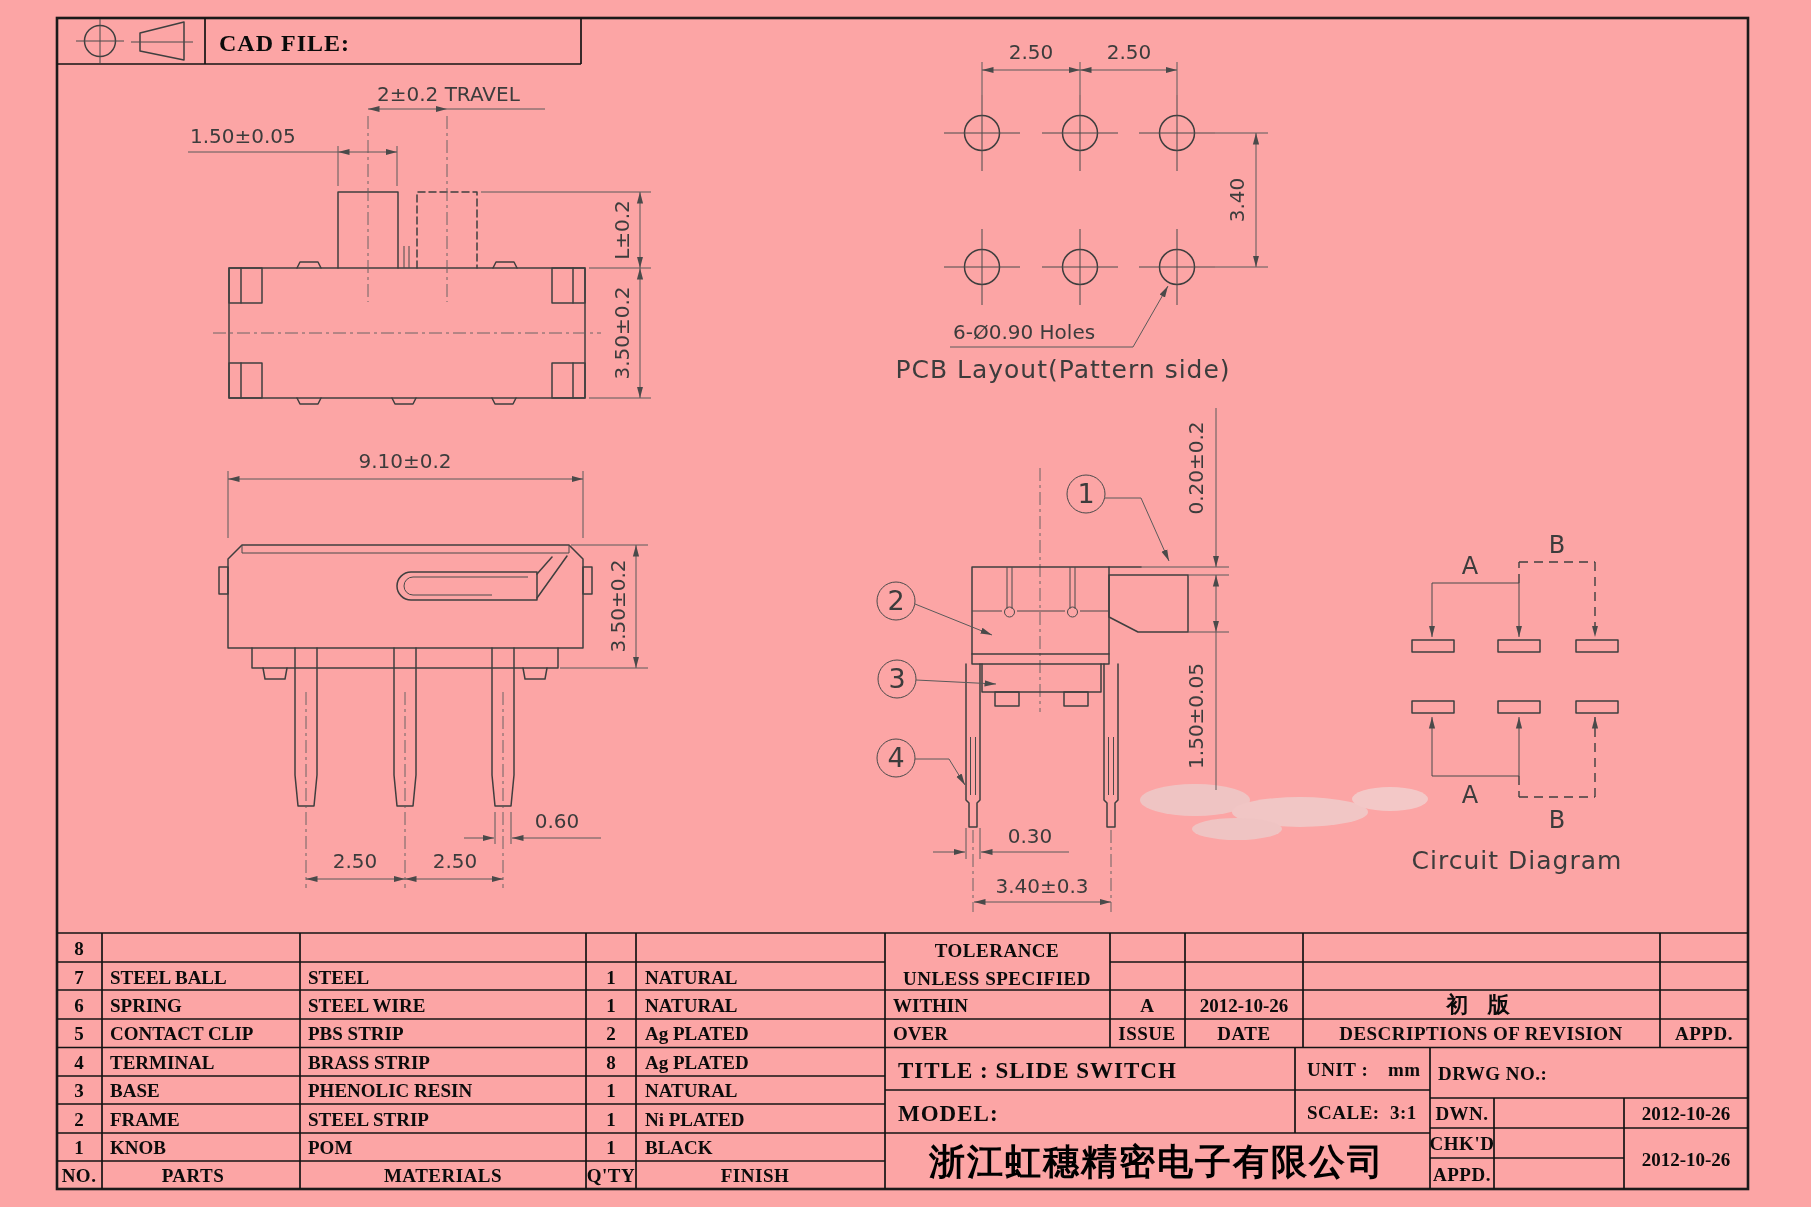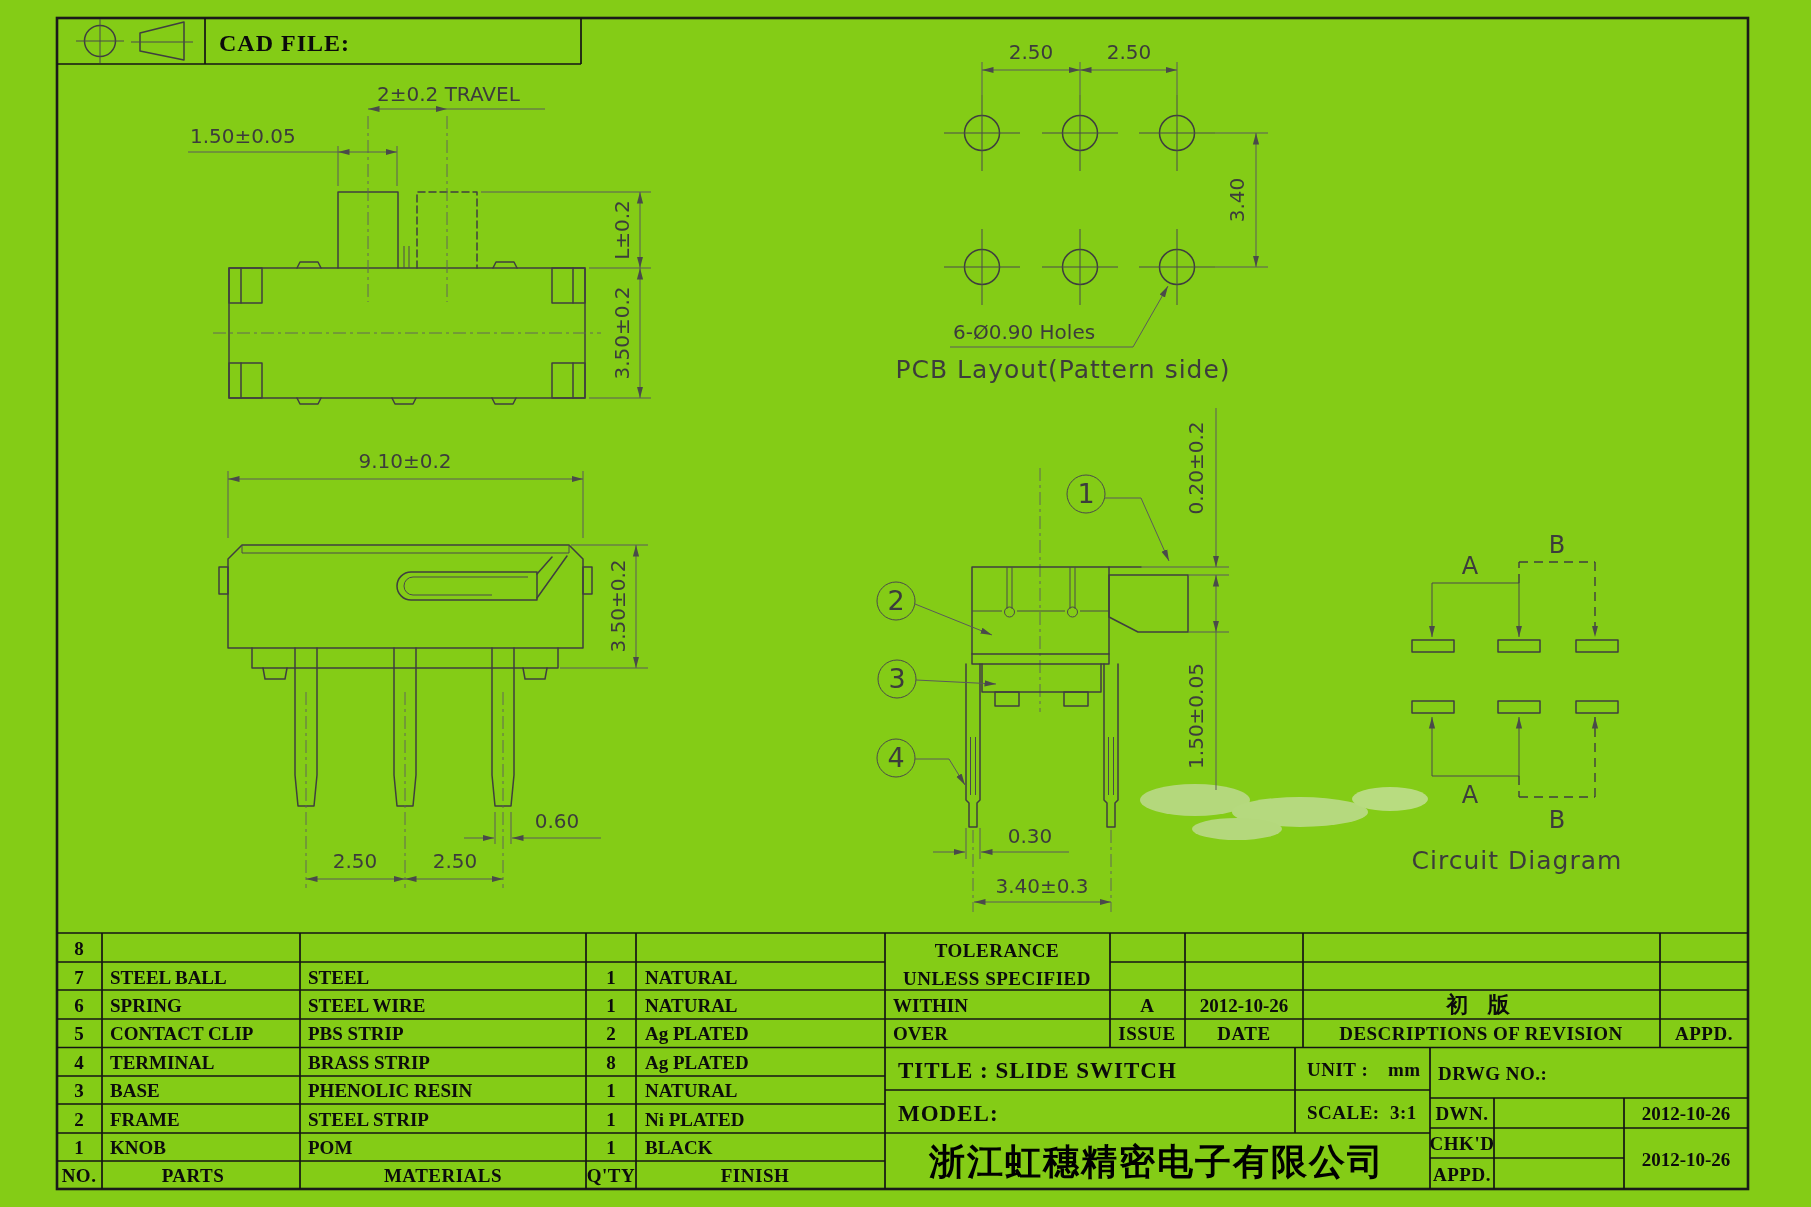--- a/index.html
+++ b/index.html
@@ -1,16 +1,16 @@
 <!DOCTYPE html>
 <html><head>
 <meta charset="utf-8">
 <style>
   html,body{margin:0;padding:0;background:#ffffff;}
-  .sheet{position:relative;width:1811px;height:1207px;background:#84cc16;overflow:hidden;
+  .sheet{position:relative;width:1811px;height:1207px;background:#fca5a5;overflow:hidden;
          font-family:"DejaVu Sans",sans-serif;}
   svg{position:absolute;left:0;top:0;}
   
   .obj{stroke:#3f3f3f;stroke-width:1.5;fill:none;stroke-linejoin:round;stroke-linecap:round;}
   .thin{stroke:#4a4a4a;stroke-width:1;fill:none;}
   .dimline{stroke:#5a5a5a;stroke-width:1;fill:none;}
   .cl{stroke:#5f5f5f;stroke-width:.9;fill:none;stroke-dasharray:13 4 3 4;}
   .dashedk{stroke-dasharray:7 4;}
   .dashw{stroke:#3f3f3f;stroke-width:1.4;fill:none;stroke-dasharray:9 6;}
   .tline{stroke:#141414;stroke-width:1.7;fill:none;}

